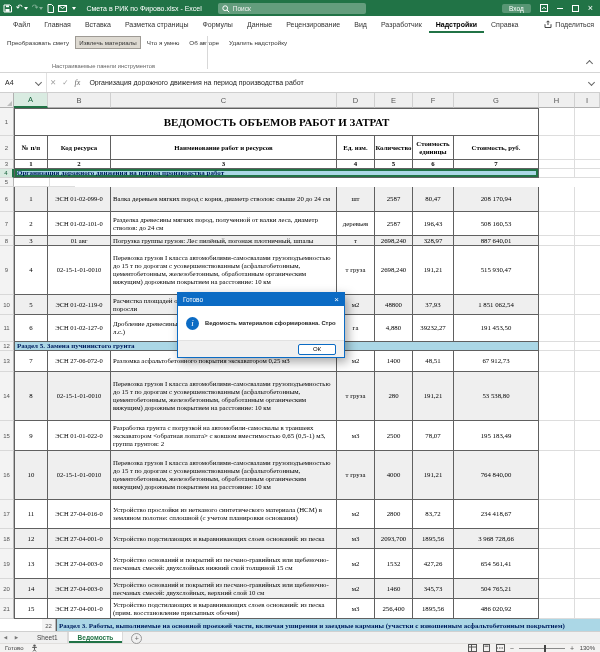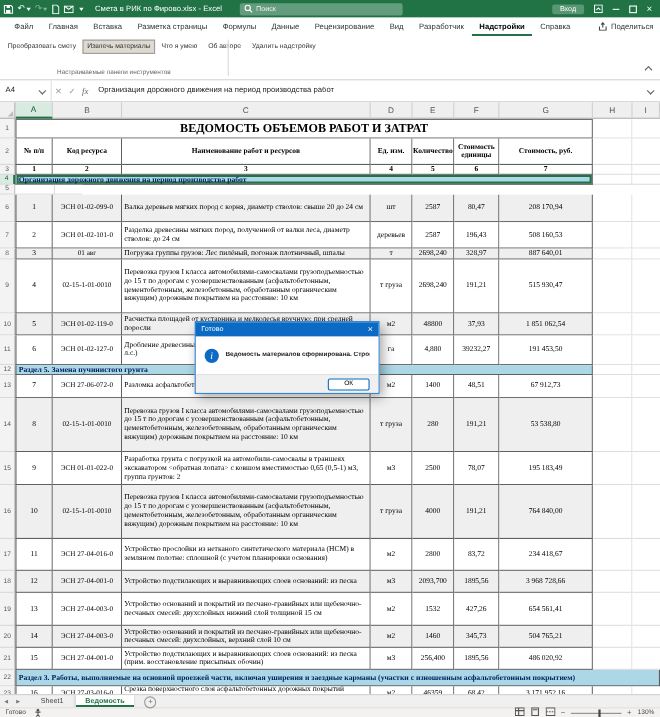--- a/index.html
+++ b/index.html
@@ -210,21 +210,21 @@
         <div class="colh" style="width: 63px;">B</div>
         <div class="colh" style="width: 226px;">C</div>
         <div class="colh" style="width: 38px;">D</div>
         <div class="colh" style="width: 38px;">E</div>
         <div class="colh" style="width: 41px;">F</div>
         <div class="colh" style="width: 85px;">G</div>
         <div class="colh" style="width: 36px;">H</div>
         <div class="colh" style="width: 25px;">I</div>
       </div>
     <div class="grid">
-        <div class="grow" style="height: 18px;">
+        <div class="grow" style="height: 28px;">
           <div class="gut">1</div>
           <div class="tc ttl" style="width: 525px;">ВЕДОМОСТЬ ОБЪЕМОВ РАБОТ И ЗАТРАТ</div>
           <div class="lc" style="width: 36px;"></div>
           <div class="lc last" style="width: 25px;"></div>
         </div>
         <div class="grow" style="height: 24px;">
           <div class="gut">2</div>
           <div class="tc hc" style="width: 34px;">№ п/п</div>
           <div class="tc hc" style="width: 63px;">Код ресурса</div>
           <div class="tc hc" style="width: 226px;">Наименование работ и ресурсов</div>
@@ -437,21 +437,21 @@
           <div class="tc num" style="width: 34px;">15</div>
           <div class="tc code" style="width: 63px;">ЭСН 27-04-001-0</div>
           <div class="tc desc" style="width: 226px;">Устройство подстилающих и выравнивающих слоев оснований: из песка (прим. восстановление присыпных обочин)</div>
           <div class="tc num" style="width: 38px;">м3</div>
           <div class="tc num" style="width: 38px;">256,400</div>
           <div class="tc num" style="width: 41px;">1895,56</div>
           <div class="tc num" style="width: 85px;">486 020,92</div>
           <div class="lc" style="width: 36px;"></div>
           <div class="lc last" style="width: 25px;"></div>
         </div>
-        <div class="grow" style="height: 15px;">
+        <div class="grow" style="height: 15px; padding-left: 42px;">
           <div class="gut">22</div>
           <div class="tc sec" style="width: 586px;">Раздел 3. Работы, выполняемые на основной проезжей части, включая уширения и заездные карманы  (участки  с изношенным асфальтобетонным покрытием)</div>
         </div>
         <div class="grow" style="height: 15px;">
           <div class="gut">23</div>
           <div class="tc num" style="width: 34px;">16</div>
           <div class="tc code" style="width: 63px;">ЭСН 27-03-016-0</div>
           <div class="tc desc" style="width: 226px;">Срезка поверхностного слоя асфальтобетонных дорожных покрытий методом холодного фрезерования при ширине барабана фрезы 1000 мм</div>
           <div class="tc num" style="width: 38px;">м2</div>
           <div class="tc num" style="width: 38px;">46359</div>

